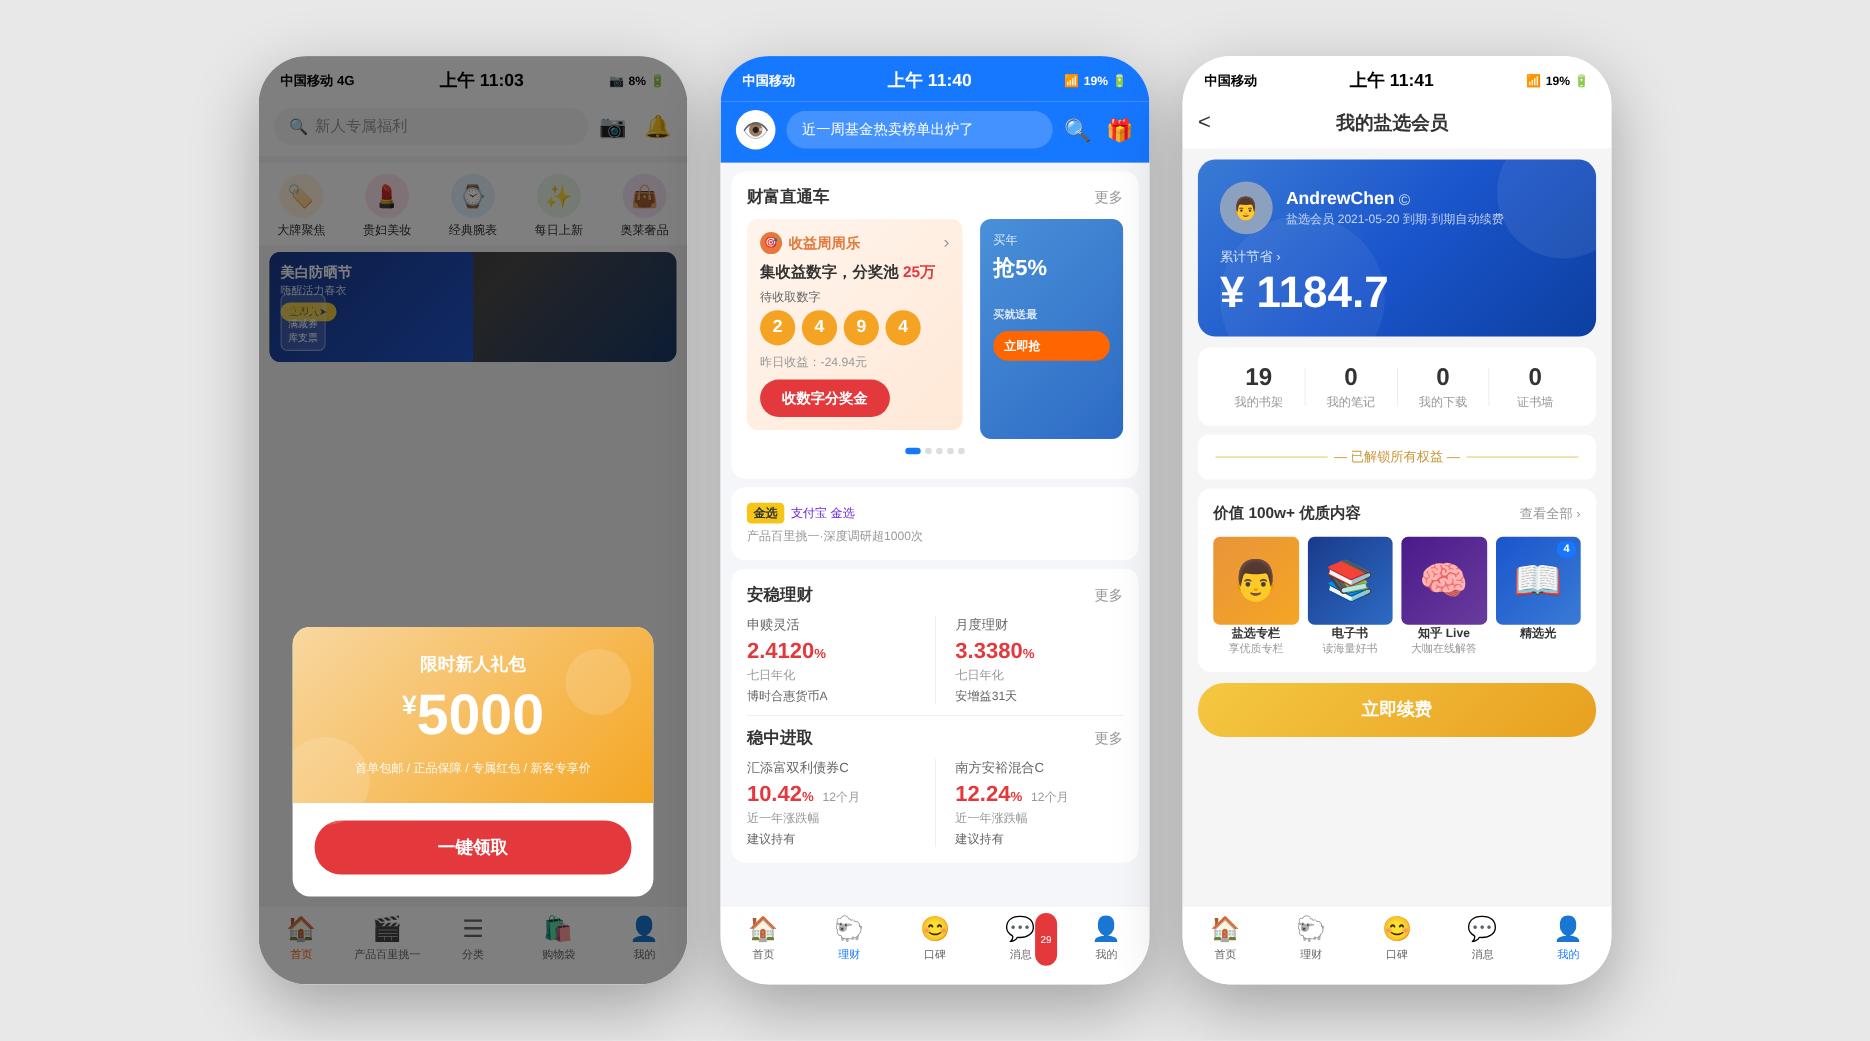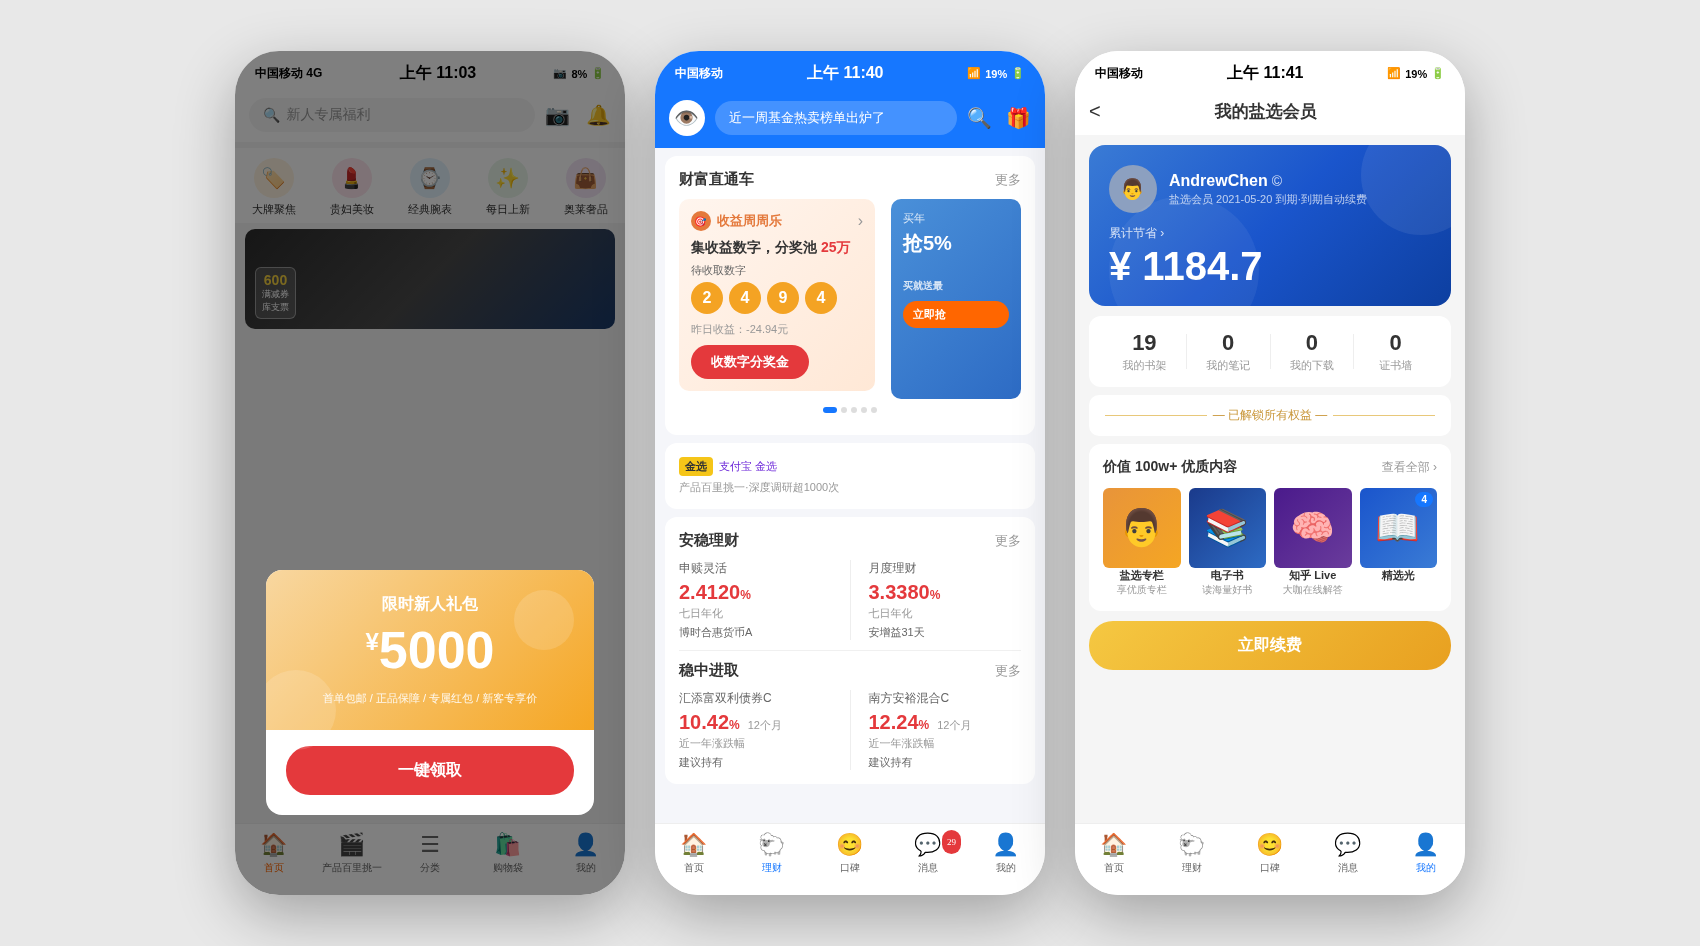--- a/index.html
+++ b/index.html
@@ -371,21 +371,21 @@
       margin: 0 14px 20px;
       background: linear-gradient(135deg, #f5c842, #e8a020);
       border-radius: 24px;
       padding: 14px;
       text-align: center;
       color: #fff;
       font-size: 16px;
       font-weight: 600;
     }
     .p3-nav-item-special { position: relative; }
-    .p3-badge { position: absolute; top: -2px; right: 6px; background: #e4393c; color: #fff; border-radius: 10px; padding: 7px 5px; font-size: 9px; font-family: Liberation Serif, serif; }
+    .p3-badge { position: absolute; top: -2px; right: 6px; background: #e4393c; color: #fff; border-radius: 10px; padding: 19px 5px; font-size: 9px; }
   </style>
 </head>
 <body>
 
 <div class="phones-container">
 
   <div class="phone">
 
     <div class="status-bar p1-status">
       <span class="carrier">中国移动  4G</span>
@@ -428,20 +428,25 @@
           <div class="p1-cat-icon" style="background:#e8f5e9;">✨</div>
           <div>每日上新</div>
         </div>
         <div class="p1-cat-item">
           <div class="p1-cat-icon" style="background:#f3e5f5;">👜</div>
           <div>奥莱奢品</div>
         </div>
       </div>
 
       <div class="p1-promo-banner">
+        <div class="p1-promo-right">
+          <div class="p1-promo-title">美白防晒节</div>
+          <div class="p1-promo-sub">嗨醒活力春衣</div>
+          <div class="p1-promo-btn">立即入➤</div>
+        </div>
         <div class="p1-voucher">
           <div class="amount">600</div>
           <div>满减券</div>
           <div>库支票</div>
         </div>
       </div>
     </div>
 
     <div class="p1-overlay">
       <div class="p1-popup">

